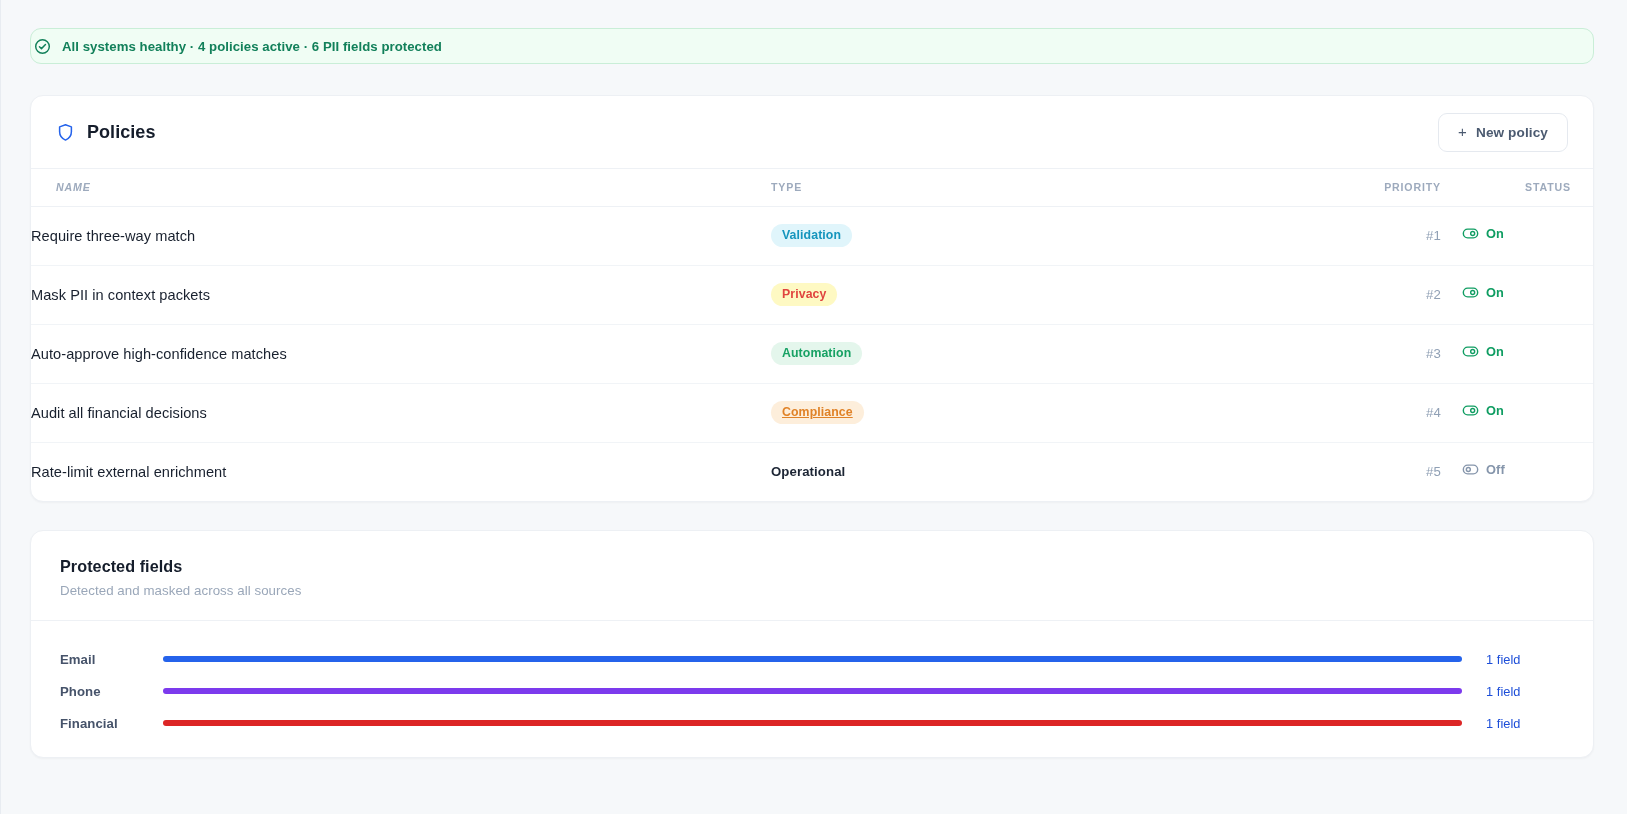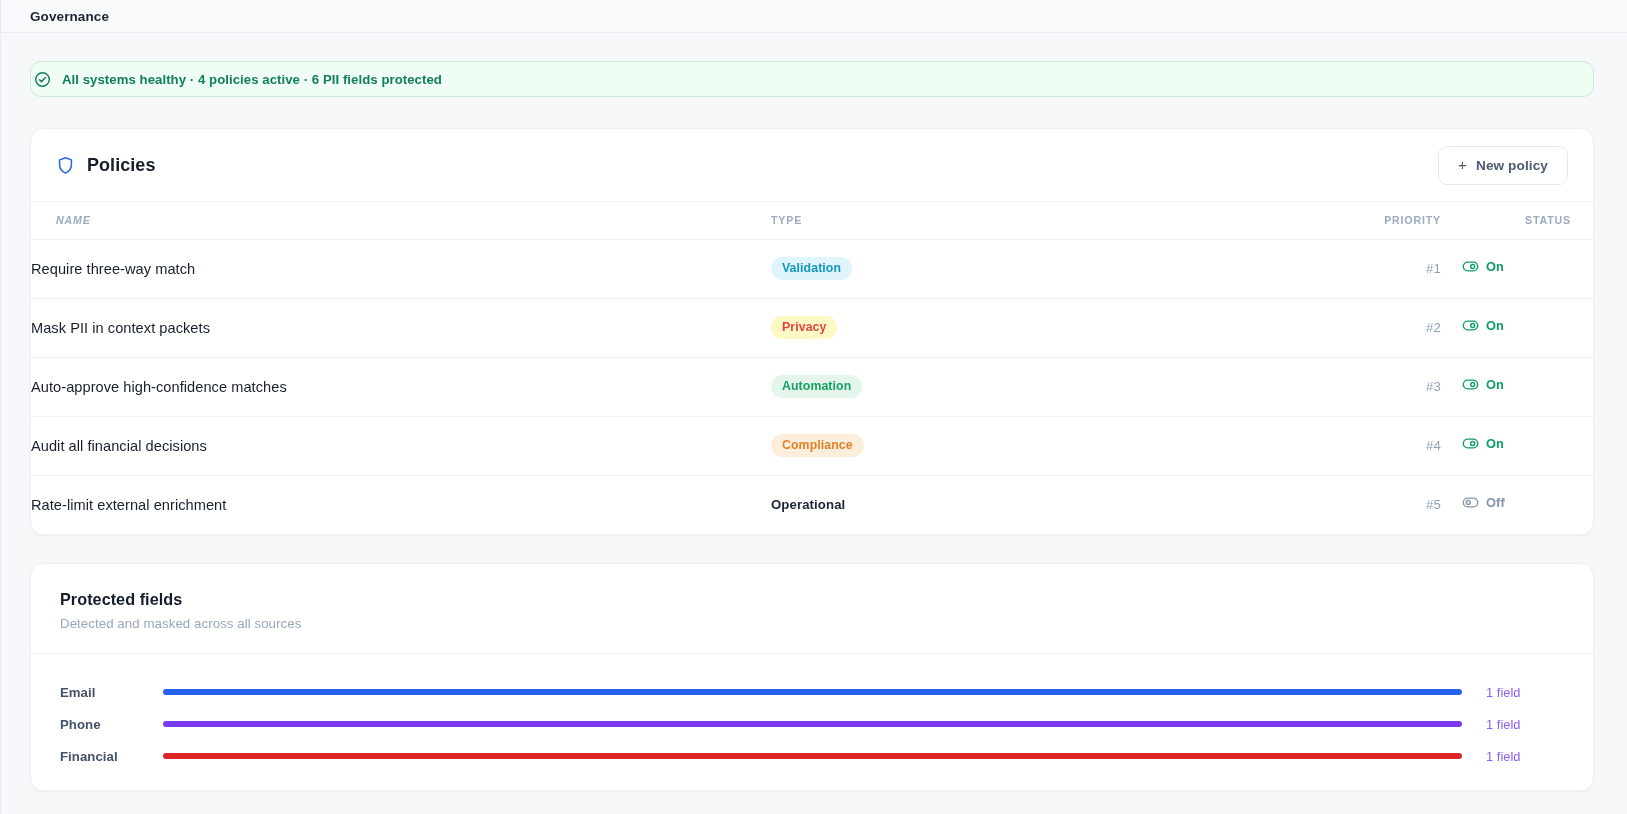--- a/index.html
+++ b/index.html
@@ -256,32 +256,29 @@
     top: 0;
     height: 6px;
     border-radius: 4px;
   }
   .field-count {
     width: 78px;
     flex: 0 0 auto;
     text-align: left;
     font-size: 12.8px;
     font-weight: 400;
-    color: #8b5cf6;
+    color: #1d4ed8;
     letter-spacing: 0.05px;
   }
 </style>
 </head>
 <body>
 
 <div class="app">
 
-  <div class="topbar">
-    <span class="topbar-title">Governance</span>
-  </div>
 
   <div class="content">
 
     <div class="banner">
       <span class="banner-icon">
         <svg viewBox="0 0 20 20" width="17" height="17" fill="none" stroke="#12805a" stroke-width="1.7" stroke-linecap="round" stroke-linejoin="round">
           <circle cx="10" cy="10" r="8"></circle>
           <path d="M6.4 10.2l2.4 2.3 4.7-4.8"></path>
         </svg>
       </span>
@@ -348,21 +345,21 @@
               <td class="cell-status"><span class="status-wrap status-on">
                   <span class="toggle-icon"><svg viewBox="0 0 18 18" width="17" height="17" fill="none" stroke="#0f9d62" stroke-width="1.5">
                       <rect x="1.4" y="4.4" width="15.2" height="9.2" rx="4.6"></rect>
                       <circle cx="11.3" cy="9" r="2.1"></circle>
                     </svg></span>
                   <span class="status-label">On</span>
                 </span></td>
             </tr>
             <tr>
               <td class="cell-name">Audit all financial decisions</td>
-              <td><span class="badge" style="background: rgb(253, 238, 219); color: rgb(224, 130, 39);">Compliance</span></td>
+              <td><span class="badge" style="background: rgb(253, 238, 219); color: rgb(224, 130, 39); text-decoration: underline;">Compliance</span></td>
               <td class="cell-priority">#4</td>
               <td class="cell-status"><span class="status-wrap status-on">
                   <span class="toggle-icon"><svg viewBox="0 0 18 18" width="17" height="17" fill="none" stroke="#0f9d62" stroke-width="1.5">
                       <rect x="1.4" y="4.4" width="15.2" height="9.2" rx="4.6"></rect>
                       <circle cx="11.3" cy="9" r="2.1"></circle>
                     </svg></span>
                   <span class="status-label">On</span>
                 </span></td>
             </tr>
             <tr>

